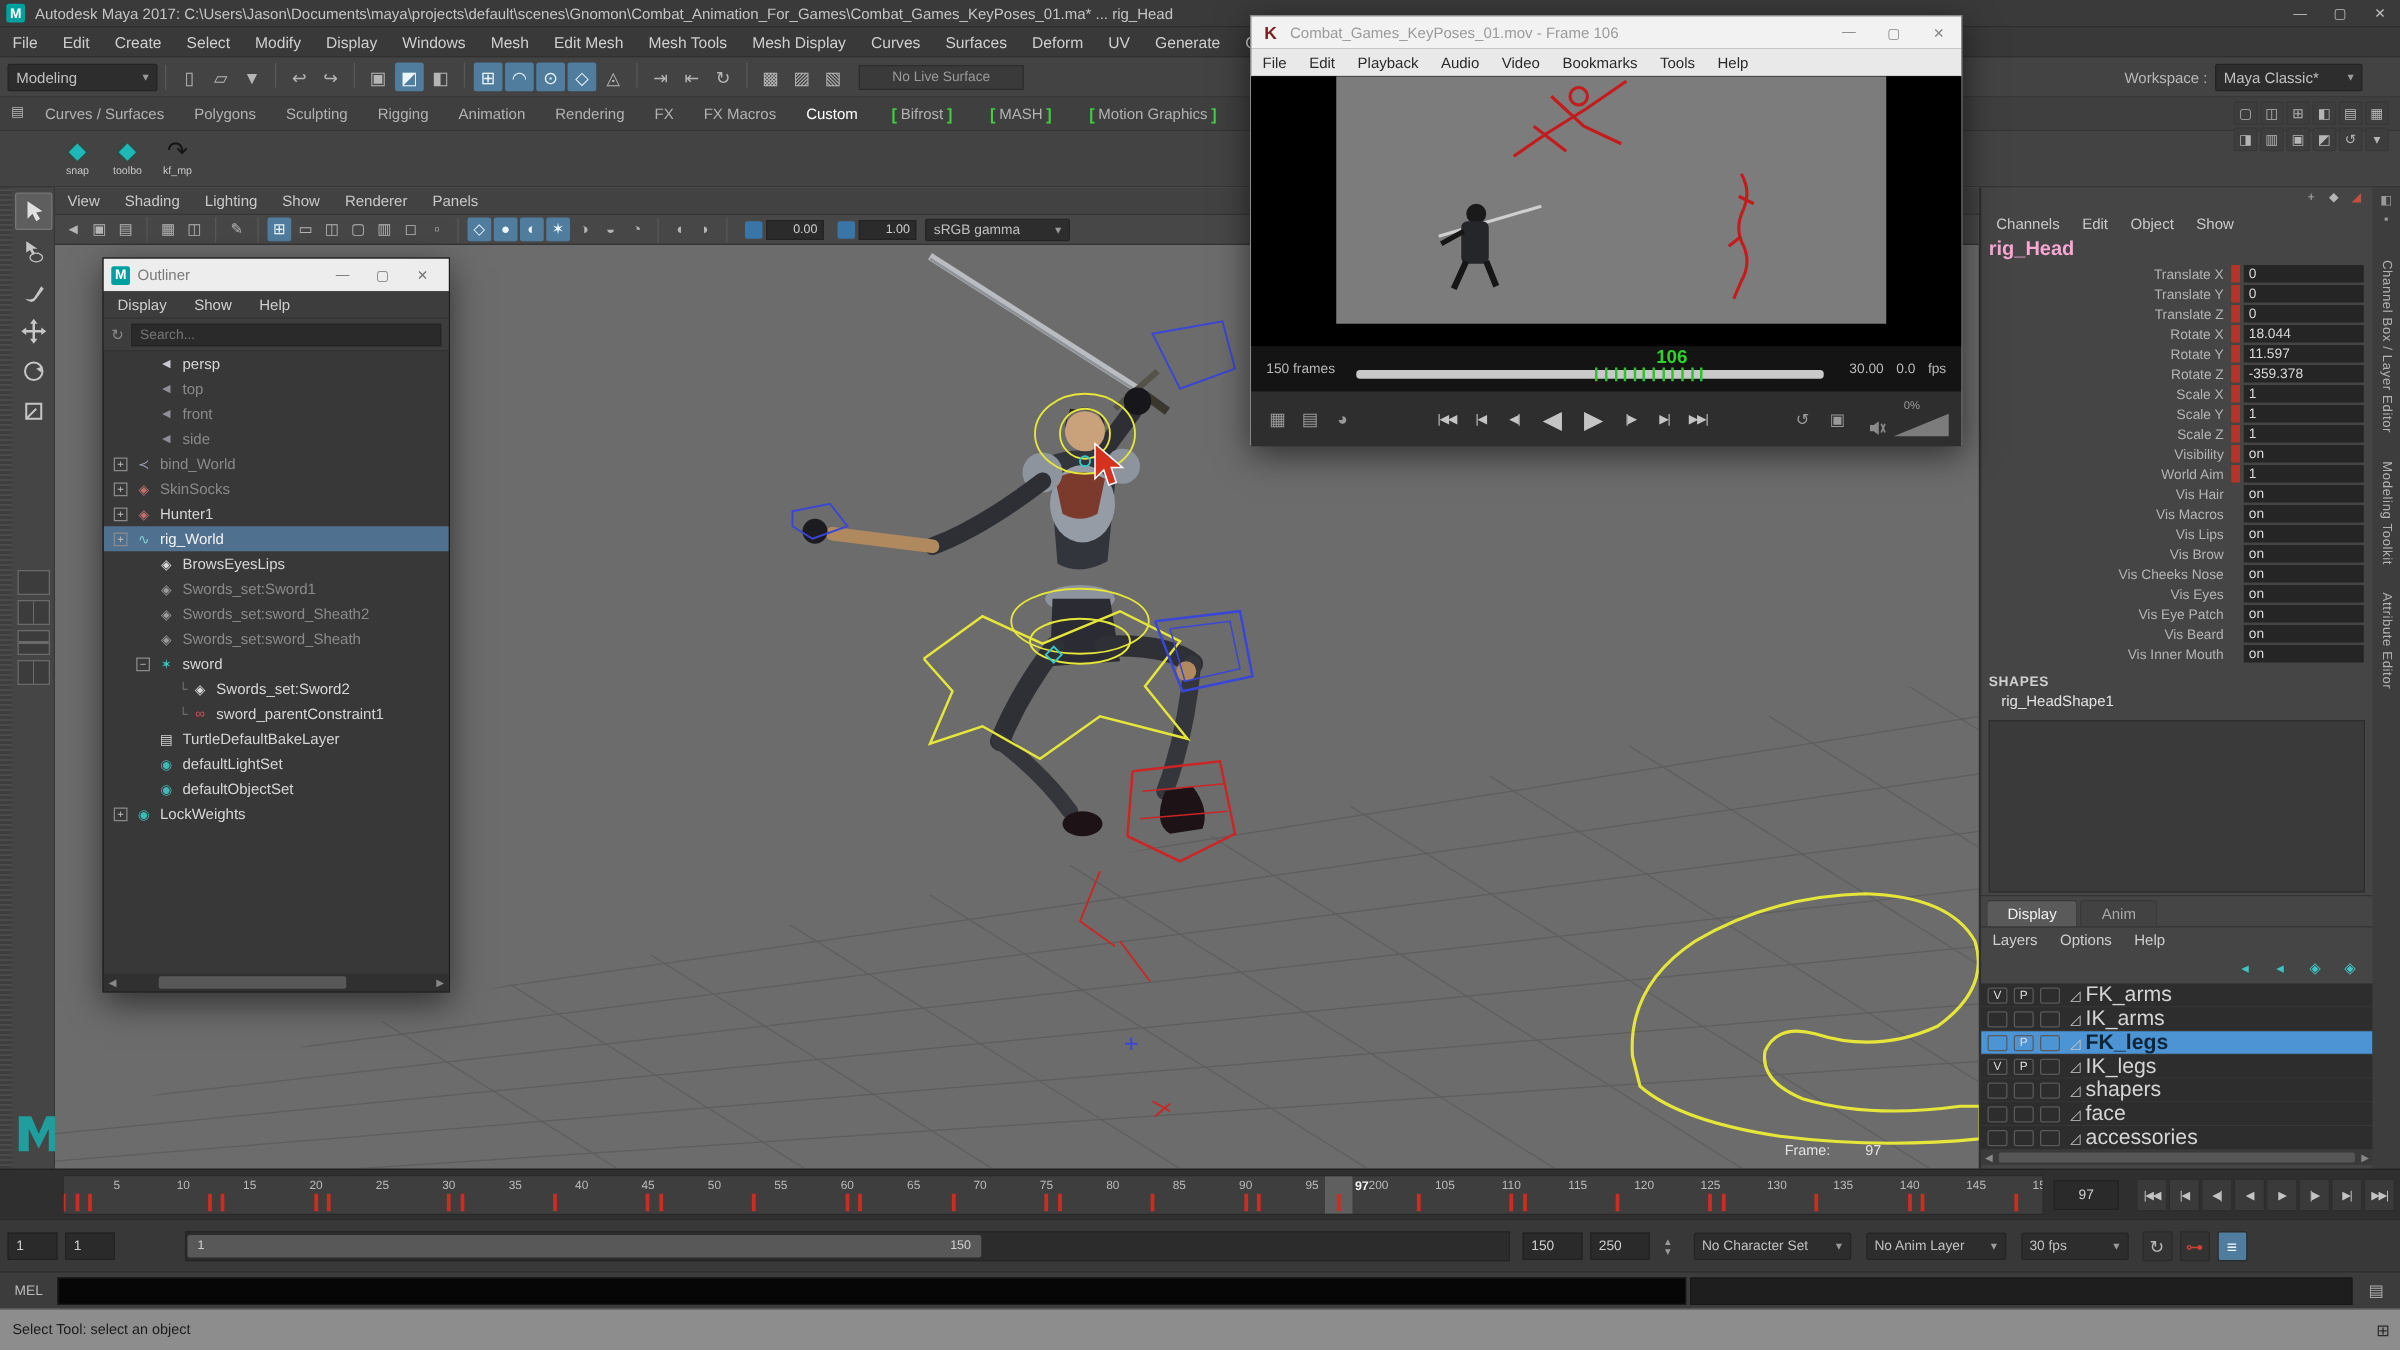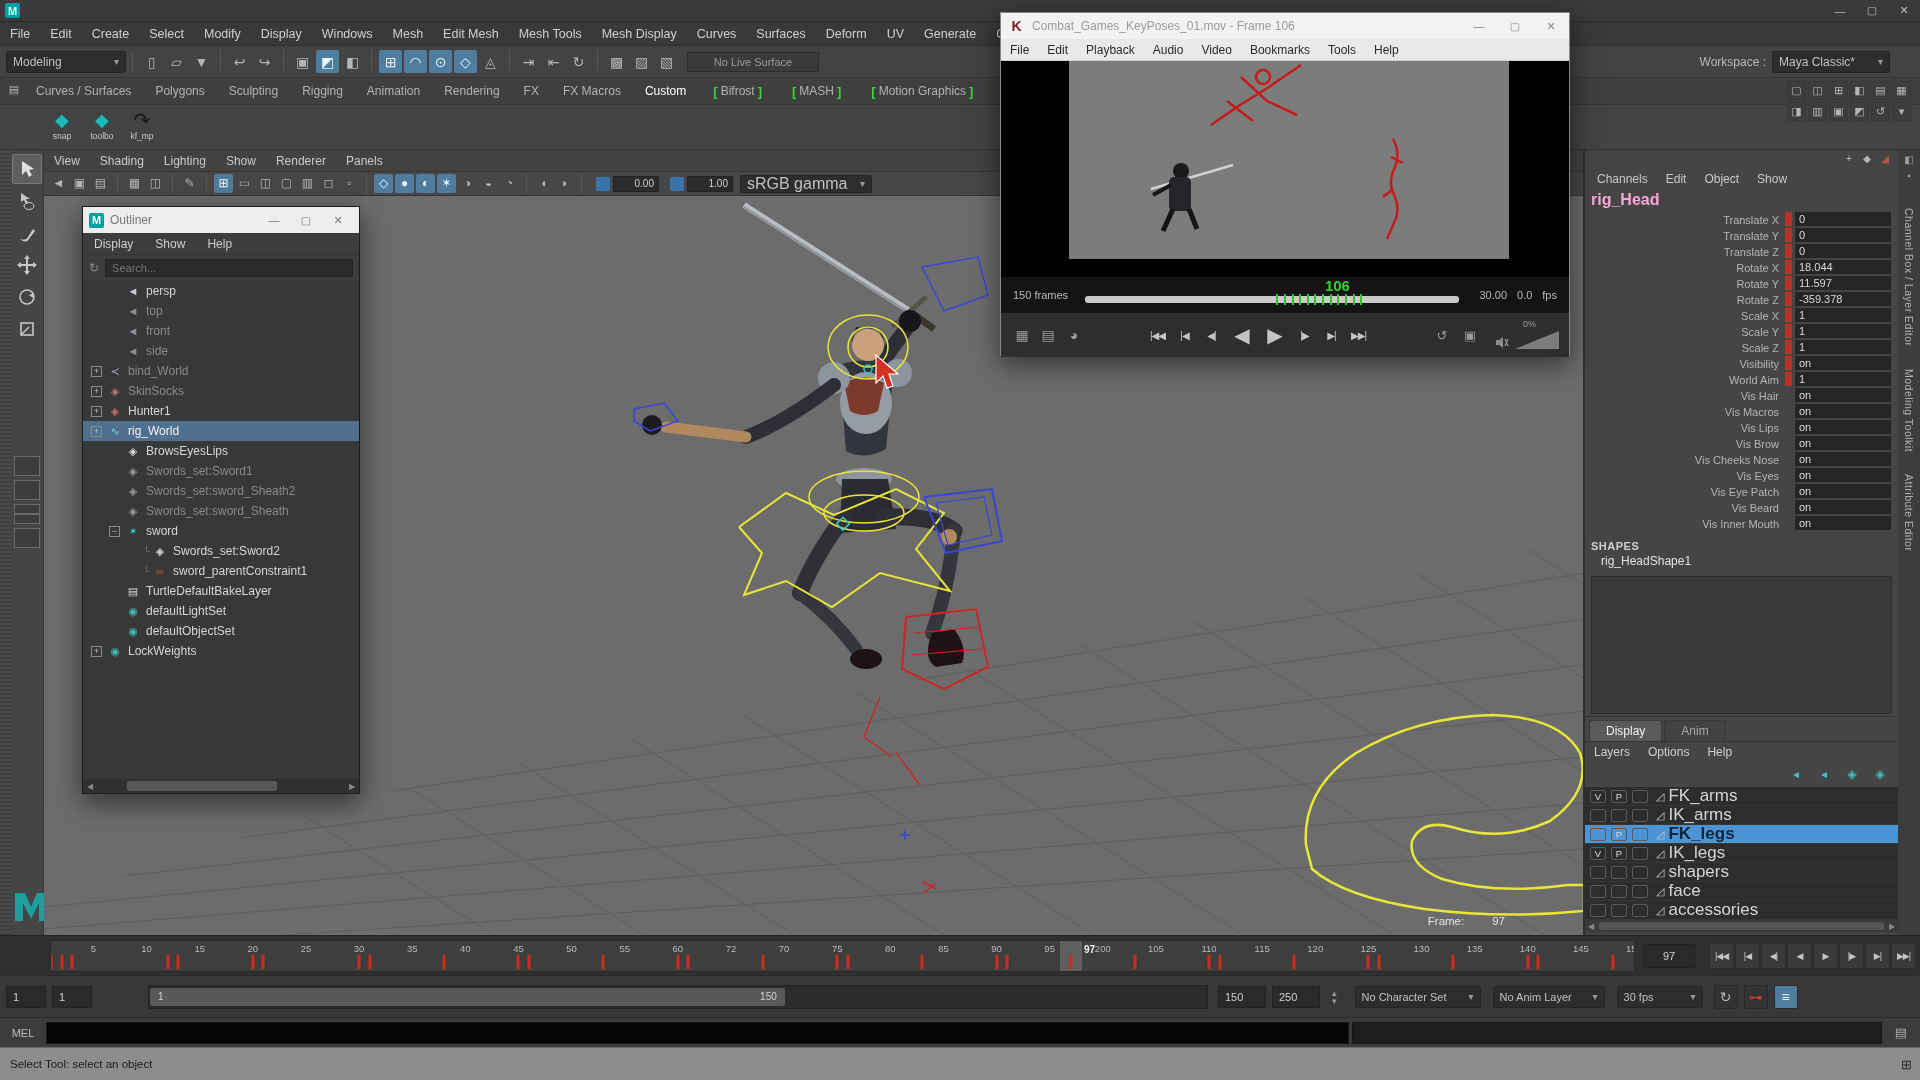--- a/index.html
+++ b/index.html
@@ -49,21 +49,21 @@
 .lay.l4{background:linear-gradient(90deg,#3c3c3c 48%,#6a6a6a 48%,#6a6a6a 52%,#3c3c3c 52%),linear-gradient(0deg,#3c3c3c 45%,#6a6a6a 45%,#6a6a6a 55%,#3c3c3c 55%)}
 .lay.l3{background:linear-gradient(0deg,#3c3c3c 45%,#6a6a6a 45%,#6a6a6a 55%,#3c3c3c 55%)}
 .mayabig{position:absolute;left:2px;bottom:8px}
 
 .viewport{position:absolute;left:44px;top:150px;width:1540px;height:785px;background:#6c6c6c;border-right:1px solid #2f2f2f}
 .vpmenus{height:22px;background:#424242;display:flex;border-bottom:1px solid #363636}
 .vpmenus .mi{font-size:12px;padding:0 10px;color:#c9c9c9}
 .vpicons{height:24px;background:#474747;display:flex;align-items:center;padding-left:4px;border-bottom:1px solid #333}
 .vpicons .icon{width:19px;height:19px;font-size:12px}
 .vpfield{width:46px;height:16px;background:#2b2b2b;border:1px solid #222;color:#cfcfcf;font-size:10px;display:flex;align-items:center;justify-content:flex-end;padding:0 4px;margin:0 3px}
-.srgb{width:132px;height:18px;font-size:16px;margin-left:4px}
+.srgb{width:116px;height:18px;font-size:11px;margin-left:4px}
 .cmicon{width:14px;height:14px;background:#3a75a8;border-radius:2px;margin-left:8px}
 .vpcanvas{position:absolute;left:0;top:47px;right:0;bottom:0;overflow:hidden}
 .hud{position:absolute;right:78px;bottom:8px;color:#e2e2e2;font-size:11.5px;display:flex;gap:28px}
 
 .window{position:absolute;border:1px solid #1d1d1d;box-shadow:0 8px 26px rgba(0,0,0,.55)}
 .outliner{left:82px;top:206px;width:278px;height:588px;background:#383838;z-index:30}
 .otitle{height:26px;background:#ededed;display:flex;align-items:center;padding:0 6px}
 .otitle .t{color:#7a7a7a;font-size:12px;margin-left:6px}
 .oticons{margin-left:auto;display:flex;gap:14px;padding-right:6px}
 .oticons .icon{width:16px;height:16px;color:#777;font-size:11px}
@@ -183,20 +183,21 @@
 .helptext{color:#1c1c1c;font-size:11.5px}
 .helpicon{margin-left:auto;margin-right:8px;color:#2a2a2a;font-size:13px}
 </style>
 </head>
 <body>
 
 <div id="root">
 
   <div class="titlebar">
     <div class="mlogo">M</div>
+    <div class="wtitle">Autodesk Maya 2017: C:\Users\Jason\Documents\maya\projects\default\scenes\Gnomon\Combat_Animation_For_Games\Combat_Games_KeyPoses_01.ma* ... rig_Head</div>
     <div class="wctrls">
         <div class="icon">—</div>
         <div class="icon">▢</div>
         <div class="icon">✕</div>
       </div>
   </div>
 
   <div class="menubar">
       <div class="mi">File</div>
       <div class="mi">Edit</div>
@@ -961,21 +962,21 @@
         <div class="tslab" style="left: 9.39597%;">15</div>
         <div class="tslab" style="left: 12.7517%;">20</div>
         <div class="tslab" style="left: 16.1074%;">25</div>
         <div class="tslab" style="left: 19.4631%;">30</div>
         <div class="tslab" style="left: 22.8188%;">35</div>
         <div class="tslab" style="left: 26.1745%;">40</div>
         <div class="tslab" style="left: 29.5302%;">45</div>
         <div class="tslab" style="left: 32.8859%;">50</div>
         <div class="tslab" style="left: 36.2416%;">55</div>
         <div class="tslab" style="left: 39.5973%;">60</div>
-        <div class="tslab" style="left: 42.953%;">72</div>
+        <div class="tslab" style="left: 42.953%;">65</div>
         <div class="tslab" style="left: 46.3087%;">70</div>
         <div class="tslab" style="left: 49.6644%;">75</div>
         <div class="tslab" style="left: 53.0201%;">80</div>
         <div class="tslab" style="left: 56.3758%;">85</div>
         <div class="tslab" style="left: 59.7315%;">90</div>
         <div class="tslab" style="left: 63.0872%;">95</div>
         <div class="tslab" style="left: 66.443%;">200</div>
         <div class="tslab" style="left: 69.7987%;">105</div>
         <div class="tslab" style="left: 73.1544%;">110</div>
         <div class="tslab" style="left: 76.5101%;">115</div>

